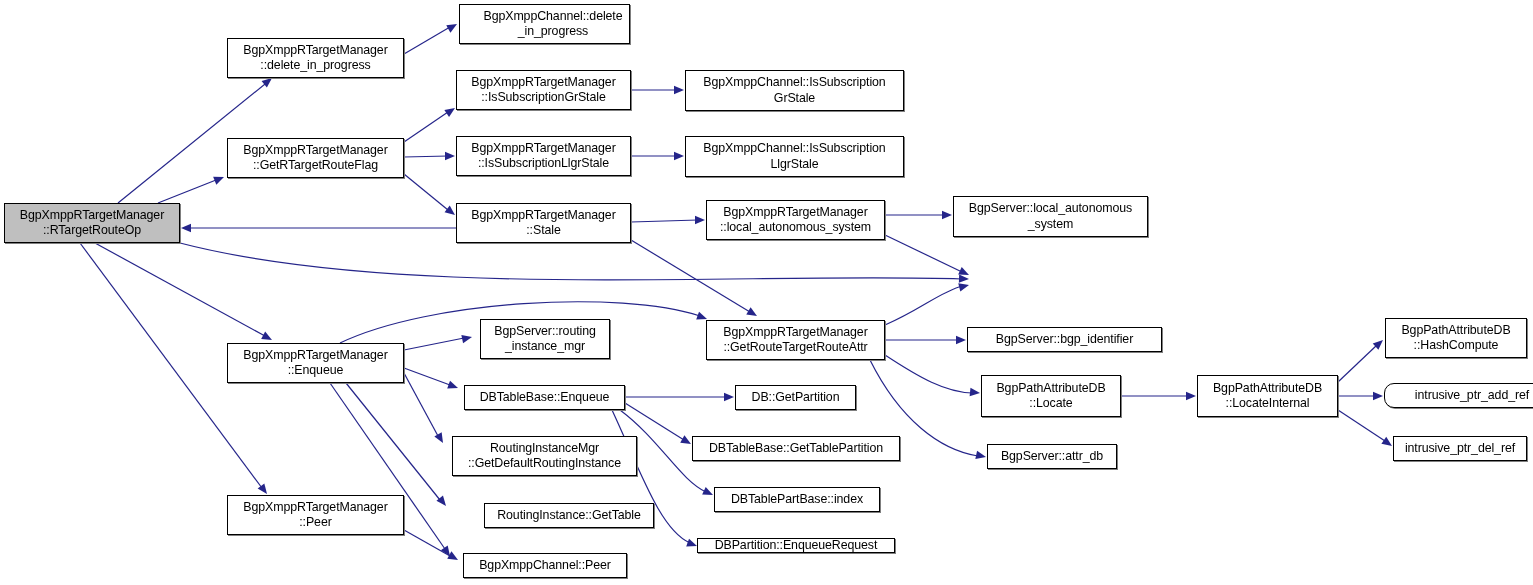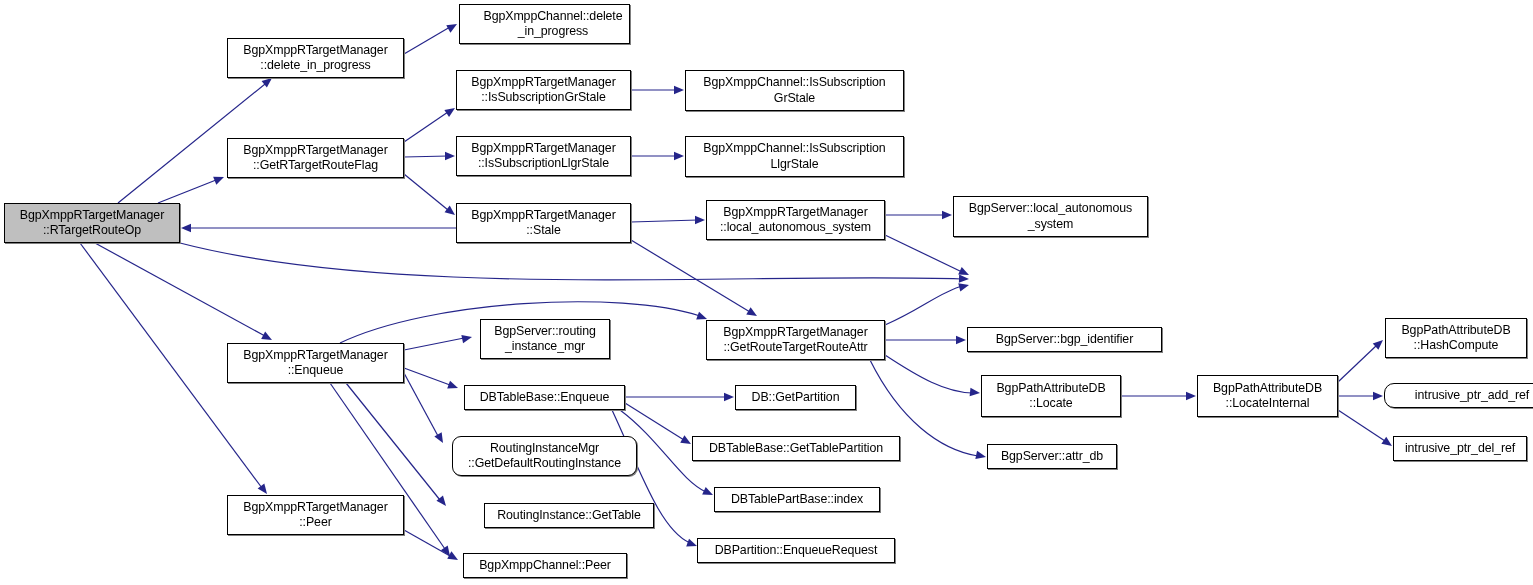--- a/index.html
+++ b/index.html
@@ -173,21 +173,21 @@
       <span class="label">BgpXmppRTargetManager
 ::Enqueue</span>
     </div>
     <div class="node" style="left: 480px; top: 319px; width: 130px; height: 40px;">
       <span class="label">BgpServer::routing
 _instance_mgr</span>
     </div>
     <div class="node" style="left: 464px; top: 385px; width: 161px; height: 25px;">
       <span class="label">DBTableBase::Enqueue</span>
     </div>
-    <div class="node" style="left: 452px; top: 436px; width: 185px; height: 40px; border-radius: 9px;">
+    <div class="node" style="left: 452px; top: 436px; width: 185px; height: 40px;">
       <span class="label">RoutingInstanceMgr
 ::GetDefaultRoutingInstance</span>
     </div>
     <div class="node" style="left: 460px; top: 503px; width: 170px; height: 25px; margin-left: 24px;">
       <span class="label">RoutingInstance::GetTable</span>
     </div>
     <div class="node" style="left: 227px; top: 495px; width: 177px; height: 40px;">
       <span class="label">BgpXmppRTargetManager
 ::Peer</span>
     </div>
@@ -200,21 +200,21 @@
     </div>
     <div class="node" style="left: 735px; top: 385px; width: 121px; height: 25px;">
       <span class="label">DB::GetPartition</span>
     </div>
     <div class="node" style="left: 714px; top: 487px; width: 166px; height: 25px;">
       <span class="label">DBTablePartBase::index</span>
     </div>
     <div class="node" style="left: 692px; top: 436px; width: 208px; height: 25px;">
       <span class="label">DBTableBase::GetTablePartition</span>
     </div>
-    <div class="node" style="left: 697px; top: 538px; width: 198px; height: 25px;">
+    <div class="node" style="left: 697px; top: 538px; width: 198px; height: 15px;">
       <span class="label">DBPartition::EnqueueRequest</span>
     </div>
     <div class="node" style="left: 967px; top: 327px; width: 195px; height: 25px;">
       <span class="label">BgpServer::bgp_identifier</span>
     </div>
     <div class="node" style="left: 981px; top: 375px; width: 140px; height: 42px;">
       <span class="label">BgpPathAttributeDB
 ::Locate</span>
     </div>
     <div class="node" style="left: 987px; top: 444px; width: 130px; height: 25px;">

